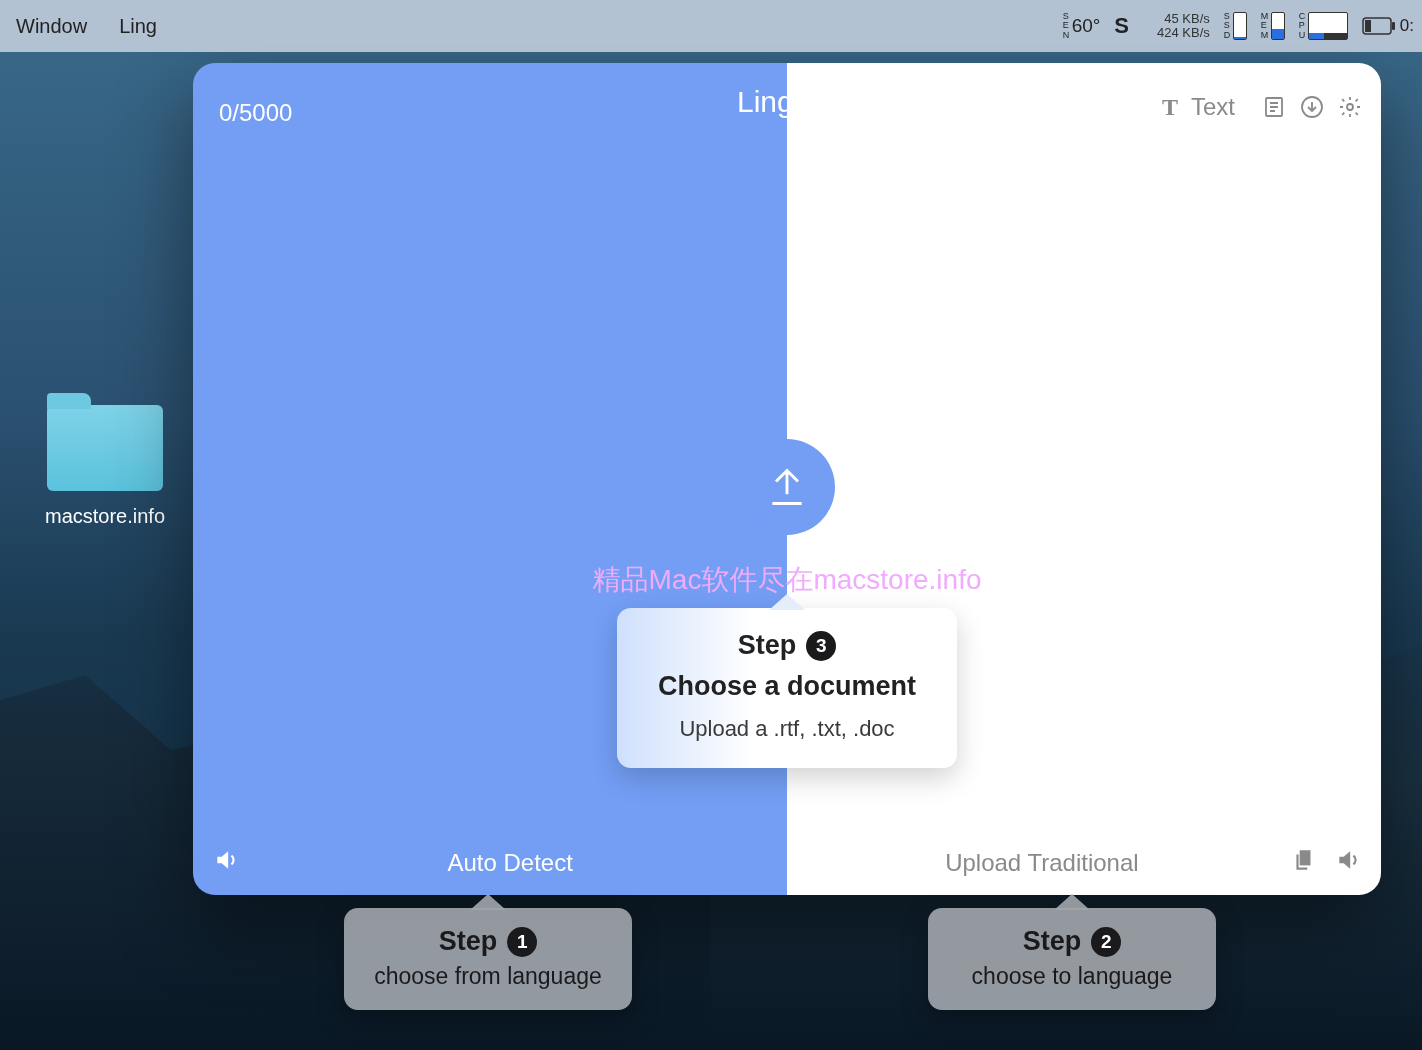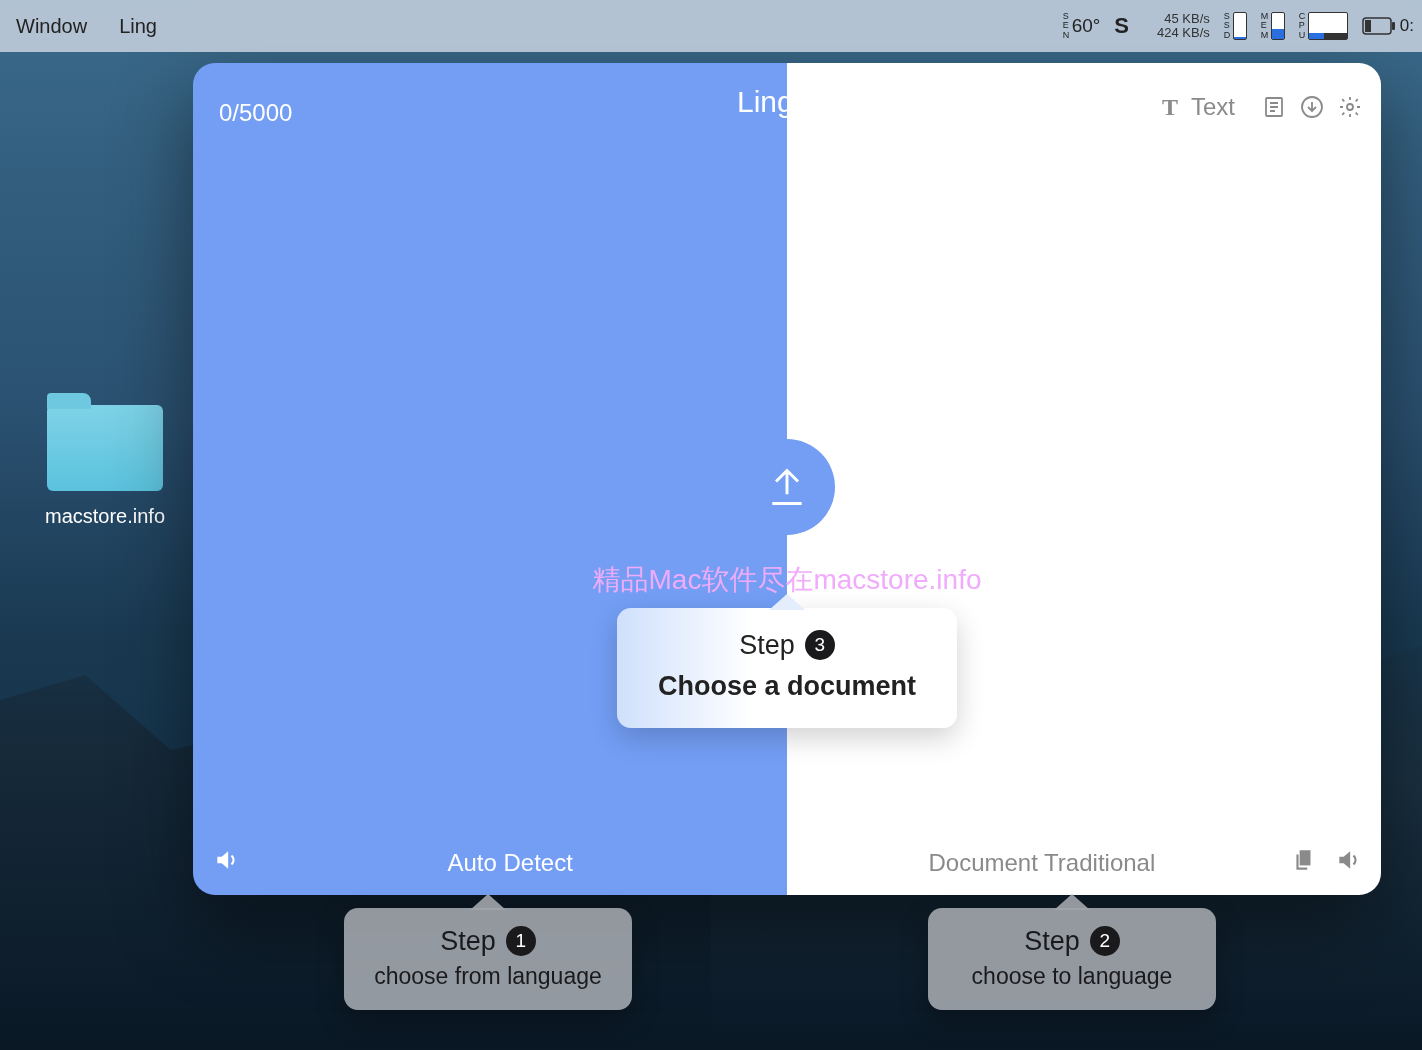--- a/index.html
+++ b/index.html
@@ -208,21 +208,21 @@
 .tip-center::before {
   content: "";
   position: absolute;
   top: -14px;
   left: 50%;
   transform: translateX(-50%);
   border-left: 18px solid transparent;
   border-right: 18px solid transparent;
   border-bottom: 16px solid #e4edfc;
 }
-.step-line { font-size: 27px; font-weight: 400; display: flex; justify-content: center; gap: 10px; }
+.step-line { font-size: 27px; font-weight: 700; display: flex; justify-content: center; align-items: center; gap: 10px; }
 .badge {
   background: #1a1a1c;
   color: #fff;
   width: 30px;
   height: 30px;
   border-radius: 50%;
   display: inline-flex;
   align-items: center;
   justify-content: center;
   font-size: 19px;
@@ -404,33 +404,34 @@
   </div>
 
   <div class="watermark">精品Mac软件尽在macstore.info</div>
 
   <div class="tip-center">
     <div class="step-line">
       <span>Step</span>
       <span class="badge">3</span>
     </div>
     <div class="t-title">Choose a document</div>
+    <div class="t-sub">Upload a .rtf, .txt, .doc</div>
   </div>
 
   <div class="lang-bar-left">
     <span class="srb-ico">
       <svg viewBox="0 0 24 24" fill="#fff">
           <path d="M4 9v6h4l6 5V4L8 9H4z"></path>
           <path d="M17 8c1.2 1 2 2.4 2 4s-.8 3-2 4" fill="none" stroke="#fff" stroke-width="2"></path>
         </svg>
     </span>
     <span class="lang-text">Auto Detect</span>
   </div>
   <div class="lang-bar-right">
-    <span class="lang-text">Document Traditional</span>
+    <span class="lang-text">Upload Traditional</span>
     <span class="srb-ico">
       <svg viewBox="0 0 24 24" fill="#8a8a8a">
           <path d="M8 3h10v14H8z"></path>
           <path d="M5 7v14h10v-2H7V7H5z"></path>
         </svg>
     </span>
     <span class="srb-ico">
       <svg viewBox="0 0 24 24" fill="#8a8a8a">
           <path d="M4 9v6h4l6 5V4L8 9H4z"></path>
           <path d="M17 8c1.2 1 2 2.4 2 4s-.8 3-2 4" fill="none" stroke="#8a8a8a" stroke-width="2"></path>

